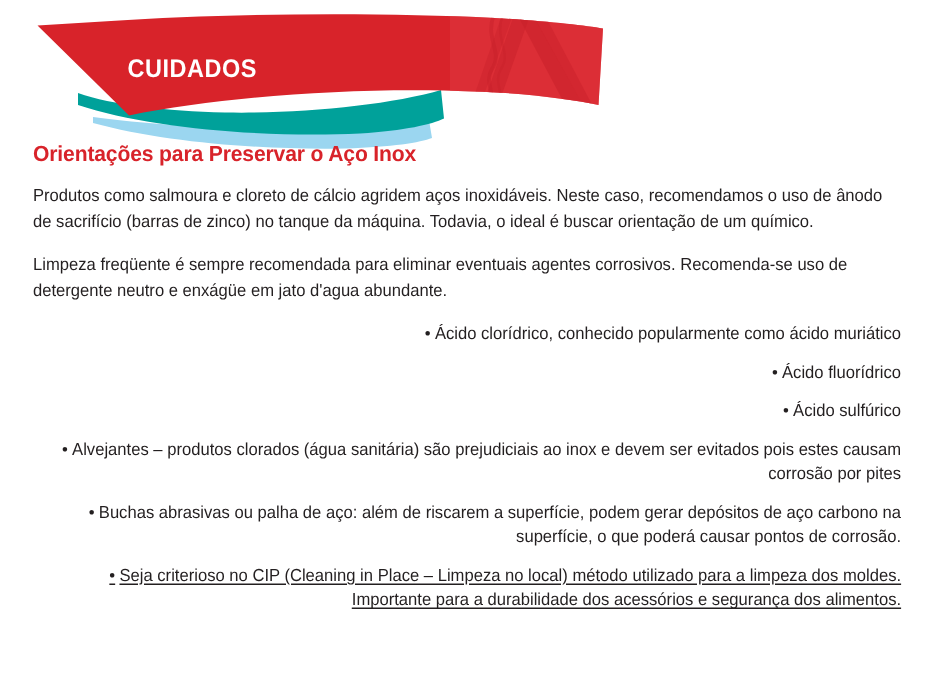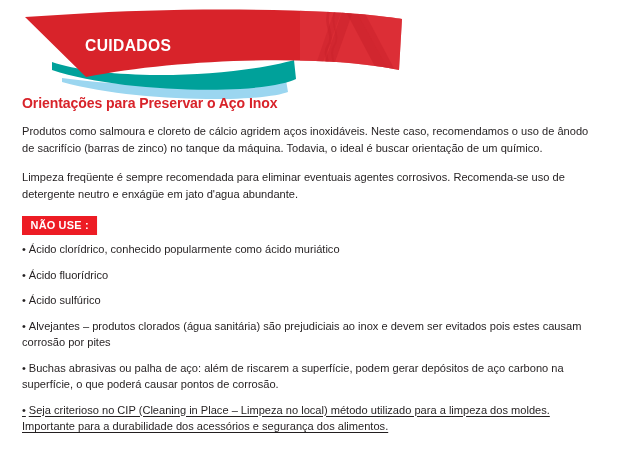--- a/index.html
+++ b/index.html
@@ -85,20 +85,21 @@
     font-weight: bold;
     padding: 3px 9px 4px 9px;
     letter-spacing: 0.2px;
     transform: scaleX(0.95);
     transform-origin: left center;
   }
   .bullets {
     margin: 6px 0 0 0;
     padding: 0;
     list-style: none;
+    text-align: right;
   }
   .bullets li {
     color: #231F20;
     font-size: 11.6px;
     line-height: 16.5px;
     margin: 0 0 9px 0;
     transform: scaleX(0.955);
     transform-origin: left top;
     width: 606px;
   }
@@ -152,23 +153,20 @@
   </div>
 
   <div class="content">
 
     <h1 class="section-title">Orientações para Preservar o Aço Inox</h1>
 
     <p class="para">Produtos como salmoura e cloreto de cálcio agridem aços inoxidáveis. Neste caso, recomendamos o uso de ânodo de sacrifício (barras de zinco) no tanque da máquina. Todavia, o ideal é buscar orientação de um químico.</p>
 
     <p class="para">Limpeza freqüente é sempre recomendada para eliminar eventuais agentes corrosivos. Recomenda-se uso de detergente neutro e enxágüe em jato d'agua abundante.</p>
 
-    <div class="badge-row">
-      <span class="badge">NÃO USE :</span>
-    </div>
 
     <ul class="bullets">
       <li>
         <span class="dot">•</span><span>Ácido clorídrico, conhecido popularmente como ácido muriático</span>
       </li>
       <li>
         <span class="dot">•</span><span>Ácido fluorídrico</span>
       </li>
       <li>
         <span class="dot">•</span><span>Ácido sulfúrico</span>

